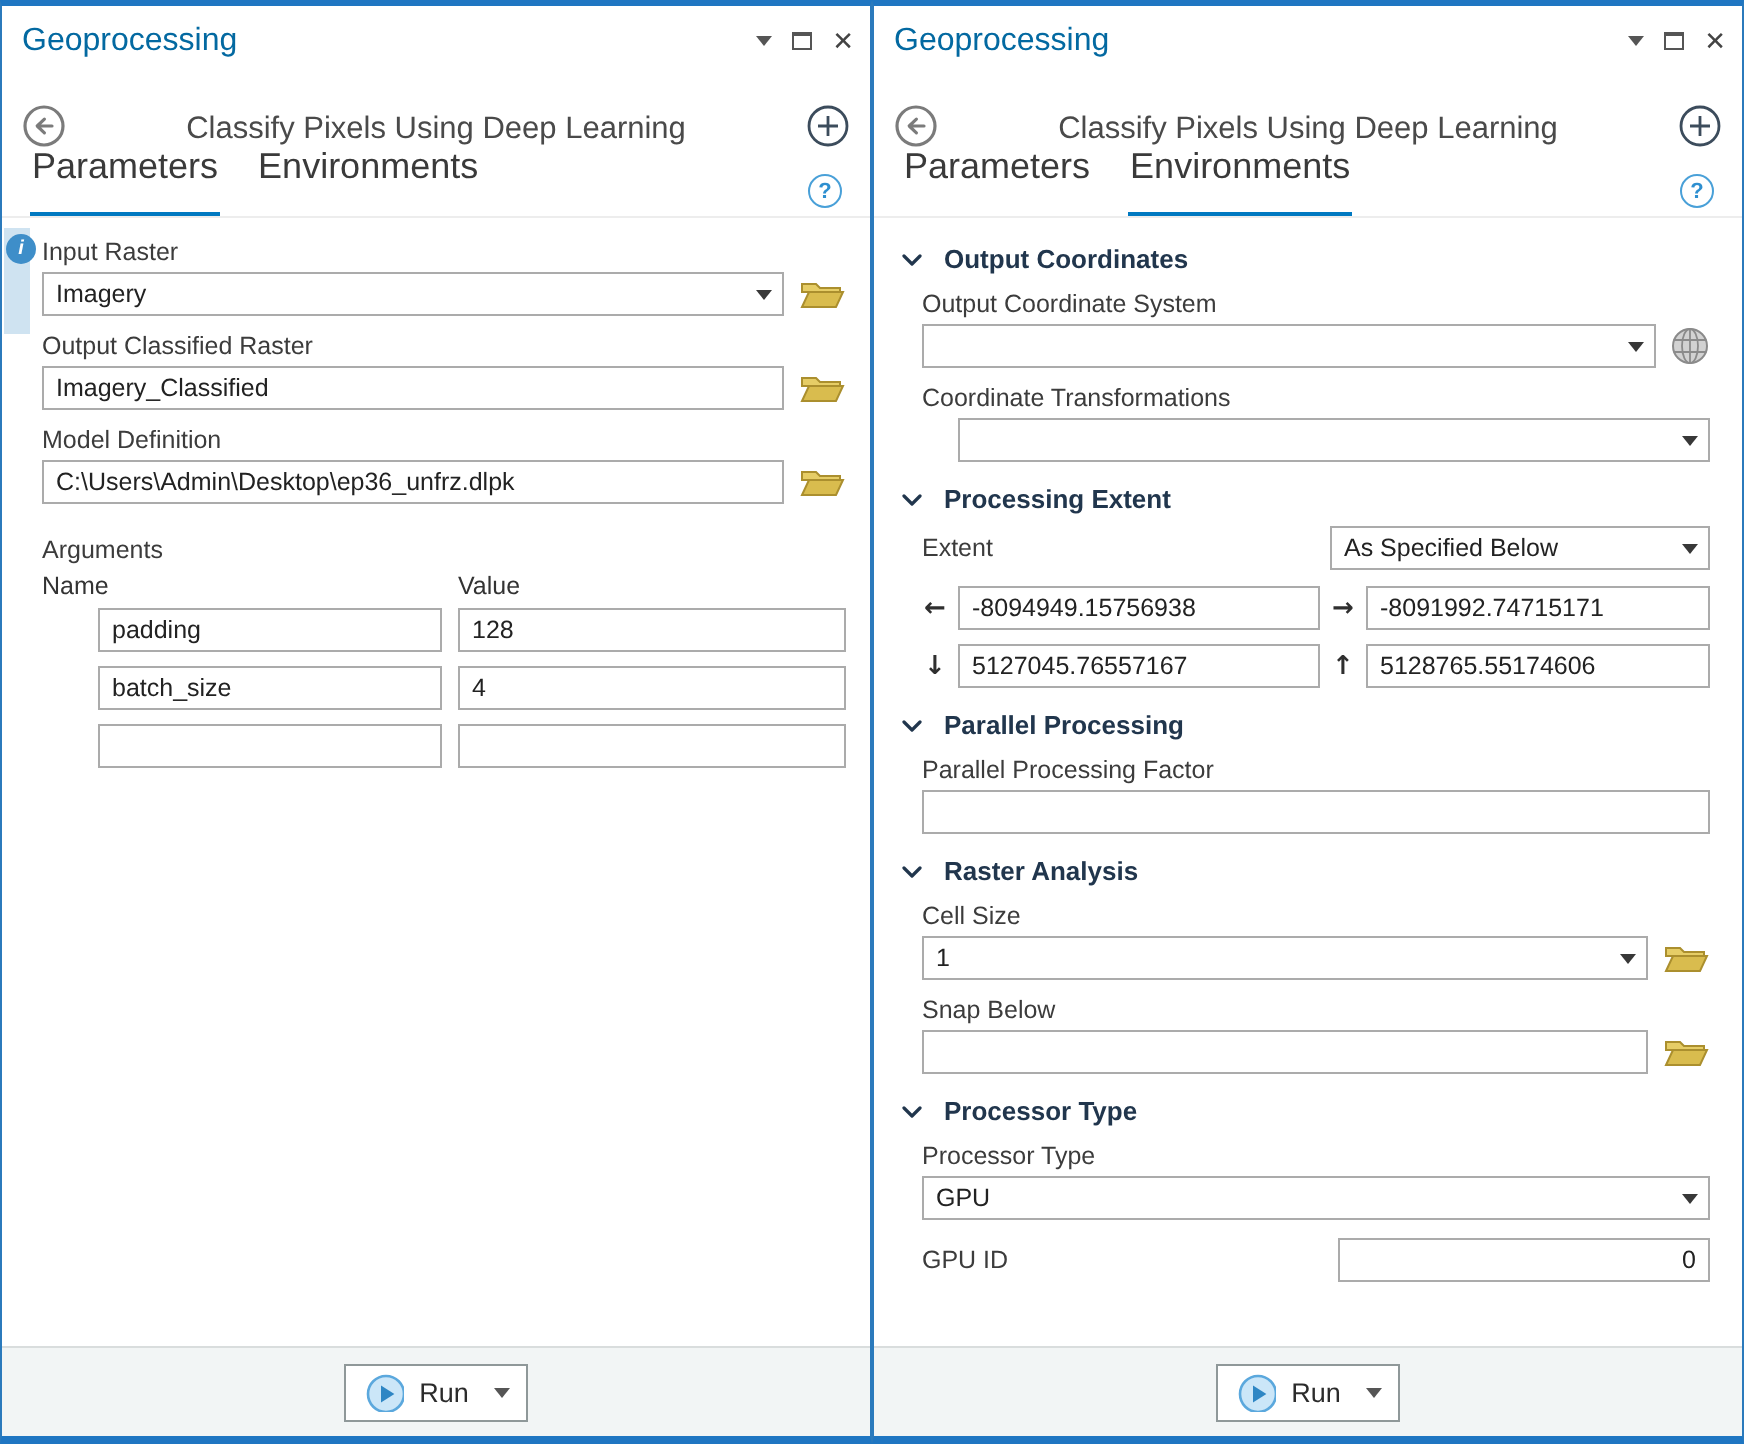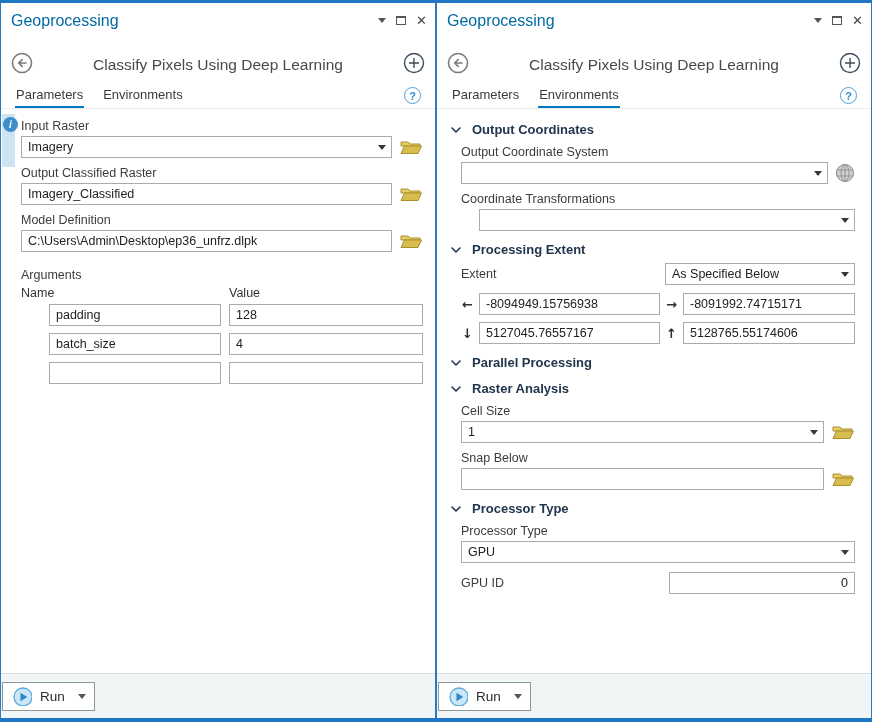--- a/index.html
+++ b/index.html
@@ -21,21 +21,21 @@
   .titlebar-icons { margin-left:auto; display:flex; align-items:center; gap:10px; }
   .tb-caret { width:0; height:0; border-left:4px solid transparent; border-right:4px solid transparent; border-top:5px solid #555; cursor:pointer; }
   .tb-max { width:10px; height:9px; border:1px solid #555; border-top:2px solid #555; cursor:pointer; }
   .tb-close { font-size:13px; color:#444; line-height:1; cursor:pointer; }
   
   .tool-header { display:flex; align-items:flex-end; padding:8px 10px 4px 10px; height:42px; flex:0 0 auto; }
   .tool-title { flex:1; text-align:center; font-size:15.5px; color:#4a4a4a; }
   .circle-btn { cursor:pointer; display:flex; align-items:center; }
   
   .tabs { display:flex; align-items:flex-end; gap:18px; padding:0 14px; height:31px; border-bottom:1px solid #ededed; flex:0 0 auto; }
-  .tab { font-size:13px; color:#3a3a3a; padding:0 1px 4px 1px; border-bottom:2px solid transparent; cursor:pointer; }
+  .tab { font-size:18px; color:#3a3a3a; padding:0 1px 12px 1px; border-bottom:2px solid transparent; cursor:pointer; }
   .tab.active { border-bottom-color:#0079c1; }
   .help-icon { margin-left:auto; margin-bottom:4px; width:17px; height:17px; border:1.5px solid #49a0d8; border-radius:50%;
     color:#2e8fd0; font-size:11px; font-weight:bold; display:flex; align-items:center; justify-content:center; cursor:pointer; }
   
   .content { flex:1 1 auto; position:relative; background:#fff; overflow:hidden; font-size:12.5px; }
   .content-left { padding:4px 12px 0 20px; }
   .content-right { padding:2px 16px 0 14px; }
   .field-label { margin:8px 0 3px; color:#3c3c3c; font-size:12.5px; }
   .field-row { display:flex; align-items:center; gap:7px; }
   .tbox { position:relative; flex:1; }
@@ -65,21 +65,21 @@
   .indent-more { margin-left:18px; }
   .row-between { display:flex; align-items:center; justify-content:space-between; margin-top:6px; }
   .extent-mode { width:190px; flex:0 0 auto; }
   .extent-grid { display:grid; grid-template-columns:13px 181px 13px 1fr; column-gap:5px; row-gap:7px;
     align-items:center; margin:8px 0 2px 10px; }
   .arrow-glyph { font-family:"DejaVu Sans",sans-serif; font-weight:bold; font-size:13px; color:#2f2f2f; text-align:center; }
   .gpuid-input { width:186px; flex:0 0 auto; }
   .gpuid-input input { text-align:right; }
   
   .footer { flex:0 0 auto; height:45px; background:#f2f5f5; border-top:1px solid #d9dddd;
-    display:flex; align-items:center; justify-content:flex-start; padding:0 1px; }
+    display:flex; align-items:center; justify-content:center; padding:0 1px; }
   .run-btn { display:flex; align-items:center; gap:8px; background:#fff; border:1px solid #8f9899;
     padding:4px 8px 4px 10px; cursor:pointer; }
   .run-label { font-size:13.5px; color:#2b2b2b; }
   .run-caret { width:0; height:0; border-left:4px solid transparent; border-right:4px solid transparent;
     border-top:5px solid #555; margin-left:5px; }
 </style>
 </head>
 <body>
 
 <svg width="0" height="0" style="position:absolute">
@@ -319,20 +319,28 @@
           <input type="text" value="5128765.55174606" style="">
         </span>
       </div>
 
       <div class="section-header">
         <svg width="10" height="6">
             <use href="#svg-chevron"></use>
           </svg>
         <span class="section-title">Parallel Processing</span>
       </div>
+      <div class="sub">
+        <div class="field-label">Parallel Processing Factor</div>
+        <div class="field-row">
+          <span class="tbox">
+            <input type="text" value="" style="">
+          </span>
+        </div>
+      </div>
 
       <div class="section-header">
         <svg width="10" height="6">
             <use href="#svg-chevron"></use>
           </svg>
         <span class="section-title">Raster Analysis</span>
       </div>
       <div class="sub">
         <div class="field-label">Cell Size</div>
         <div class="field-row">

